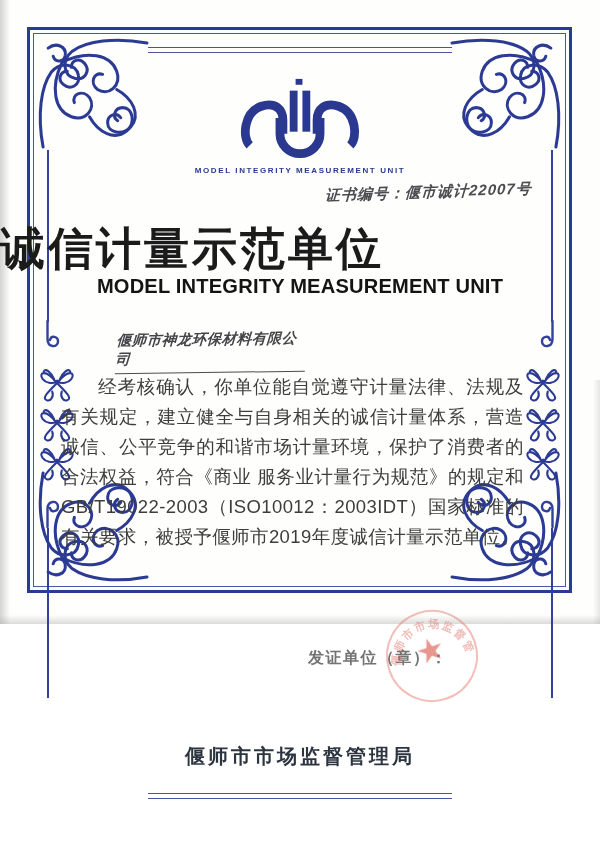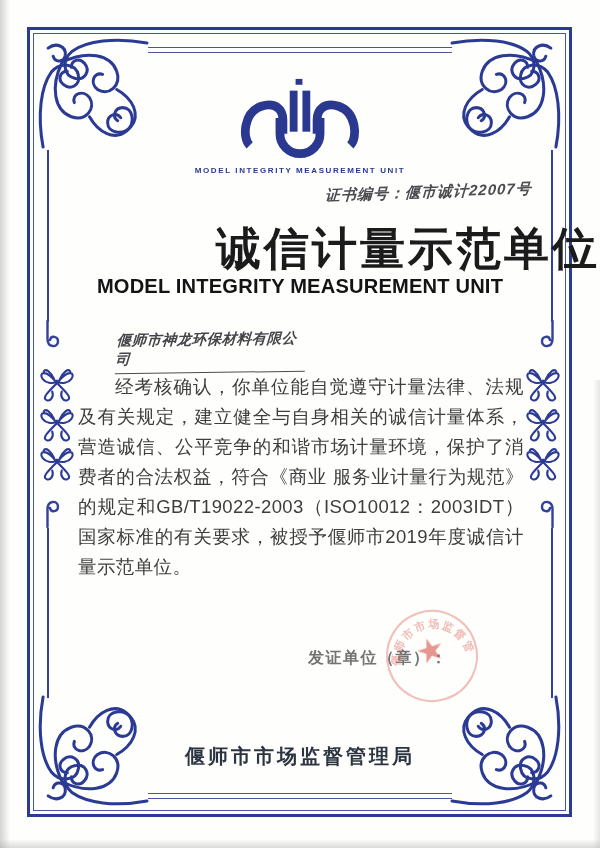--- a/index.html
+++ b/index.html
@@ -1,18 +1,18 @@
 <!DOCTYPE html>
 <html><head>
 <meta charset="utf-8">
 <style>
   * { margin:0; padding:0; box-sizing:border-box; }
   html,body { width:600px; height:848px; background:#ffffff; overflow:hidden;
               font-family:"Liberation Sans","DejaVu Sans",sans-serif; }
-  .page { position:relative; width:600px; height:848px; background:#fefefd; }
+  .page { position:relative; width:600px; height:624px; background:#fefefd; }
 
   
   .edge-left  { position:absolute; left:0; top:0; bottom:0; width:10px;
                 background:linear-gradient(90deg, rgba(160,160,158,.45), rgba(255,255,255,0)); }
   .edge-bottom{ position:absolute; left:0; right:0; bottom:0; height:9px;
                 background:linear-gradient(0deg, rgba(165,165,162,.40), rgba(255,255,255,0)); }
   .edge-right { position:absolute; right:0; top:380px; bottom:0; width:7px;
                 background:linear-gradient(270deg, rgba(175,175,172,.30), rgba(255,255,255,0)); }
 
   
@@ -48,35 +48,35 @@
   .logo-svg { width:128px; height:84px; color:#2b3890; }
   .logo-caption { margin-top:2px; font-size:8px; font-weight:bold; letter-spacing:1.6px;
                   color:#2b3890; }
 
   
   .cert-no { position:absolute; right:68px; top:183px; font-size:15px; color:#4b4b50;
              font-style:italic; font-weight:600; letter-spacing:1px;
              transform:rotate(-2deg) skewX(-5deg); }
 
   
-  .title-zh { position:absolute; left:0; right:0; top:219px; text-align:right;
+  .title-zh { position:absolute; left:0; right:0; top:219px; text-align:left;
               font-family:"Liberation Serif","DejaVu Serif",serif;
               font-size:45px; font-weight:bold; color:#1b1b1b; letter-spacing:3px; }
   .title-en { position:absolute; left:0; right:0; top:274px; text-align:center;
               font-size:20.5px; font-weight:800; color:#141414; letter-spacing:0.2px;
               transform:scaleX(.98); }
 
   
   .company { position:absolute; left:116px; top:330px; width:190px;
              border-bottom:1.8px solid #4c4c50; padding-bottom:4px;
              font-size:14.5px; color:#454549; font-style:italic; font-weight:600;
              letter-spacing:.5px; transform:rotate(-.8deg) skewX(-4deg); }
 
   
-  .body-text { position:absolute; left:78px; right:76px; top:372px;
+  .body-text { position:absolute; left:61px; right:76px; top:372px;
                font-size:18.5px; line-height:30px; color:#3d3d3d;
                text-align:justify; text-indent:2em; letter-spacing:.4px; }
 
   
   .issuer { position:absolute; left:308px; top:648px; font-size:16px; font-weight:600;
             color:#737373; letter-spacing:1.5px; }
   .seal { position:absolute; left:386px; top:610px; width:92px; height:92px;
           transform:rotate(-18deg); opacity:.85; }
   .seal-ring { position:absolute; inset:0; border-radius:50%;
                border:2px solid rgba(226,118,106,.55); }

